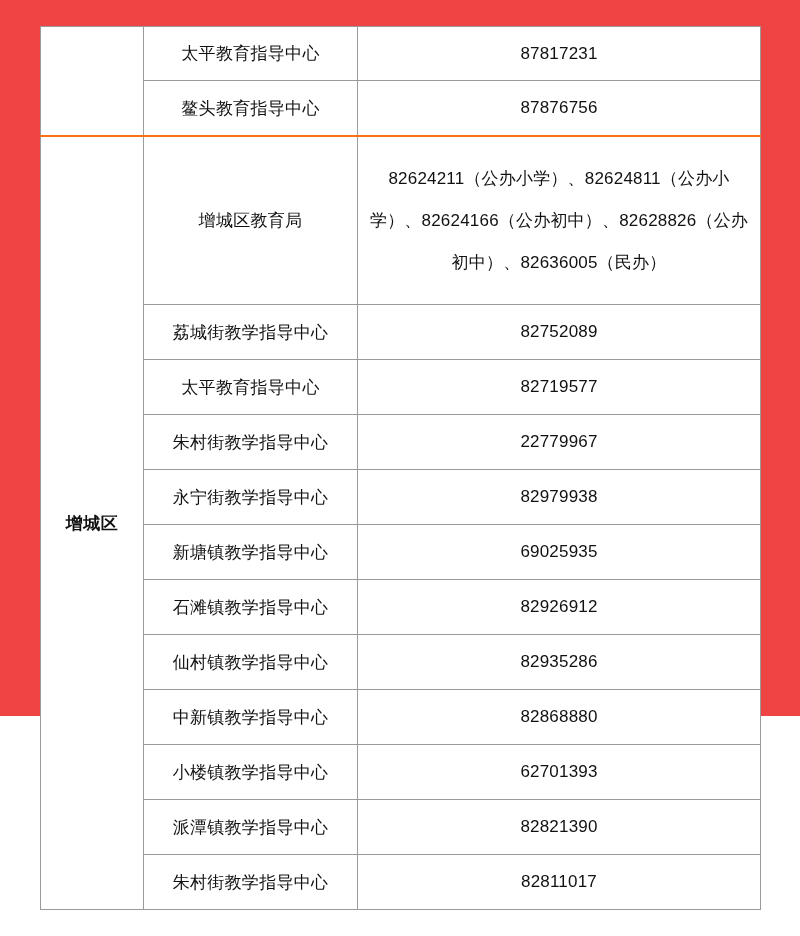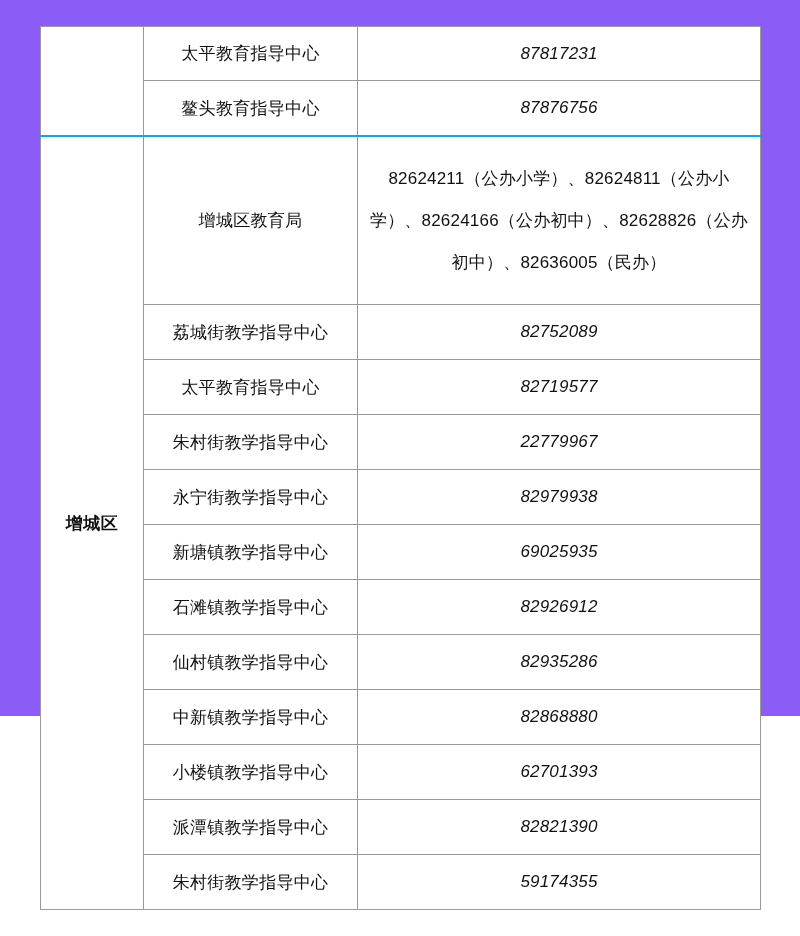--- a/index.html
+++ b/index.html
@@ -11,21 +11,21 @@
     width: 800px;
     height: 936px;
     font-family: "Liberation Sans", "DejaVu Sans", sans-serif;
     color: #000000;
     overflow: hidden;
   }
   #page {
     position: relative;
     width: 800px;
     height: 716px;
-    background: #8b5cf6;
+    background: #ef4444;
   }
   table.contact-table {
     position: absolute;
     left: 40px;
     top: 26px;
     width: 720px;
     border-collapse: collapse;
     table-layout: fixed;
     background: #ffffff;
   }
@@ -48,35 +48,34 @@
     font-weight: 600;
   }
   td.office-cell {
     font-size: 17.5px;
     letter-spacing: 0.3px;
     font-weight: 500;
   }
   td.phone-cell {
     font-size: 17.5px;
     letter-spacing: 0.2px;
-    font-style: italic;
   }
   tr.std-row td { height: 54px; }
   tr.first-row td { height: 53px; }
   tr.big-row td { height: 167px; }
 
   td.phone-multiline {
     font-size: 17.5px;
     line-height: 42px;
     text-align: center;
     padding: 6px 14px;
     letter-spacing: 0.2px;
   }
   
-  tr.region-start > td { border-top: 2px solid #0ea5e9; }
+  tr.region-start > td { border-top: 2px solid #f97316; }
   td.blank-cell { border-right: 1px solid #9a9a9a; }
 </style>
 </head>
 <body>
 
 <div id="page">
 
   <table class="contact-table">
     <colgroup>
       <col class="c-region">
@@ -147,19 +146,19 @@
         <td class="phone-cell">62701393</td>
       </tr>
 
       <tr class="std-row">
         <td class="office-cell">派潭镇教学指导中心</td>
         <td class="phone-cell">82821390</td>
       </tr>
 
       <tr class="std-row">
         <td class="office-cell">朱村街教学指导中心</td>
-        <td class="phone-cell">59174355</td>
+        <td class="phone-cell">82811017</td>
       </tr>
 
     </tbody>
   </table>
 
 </div>
 
 </body></html>

